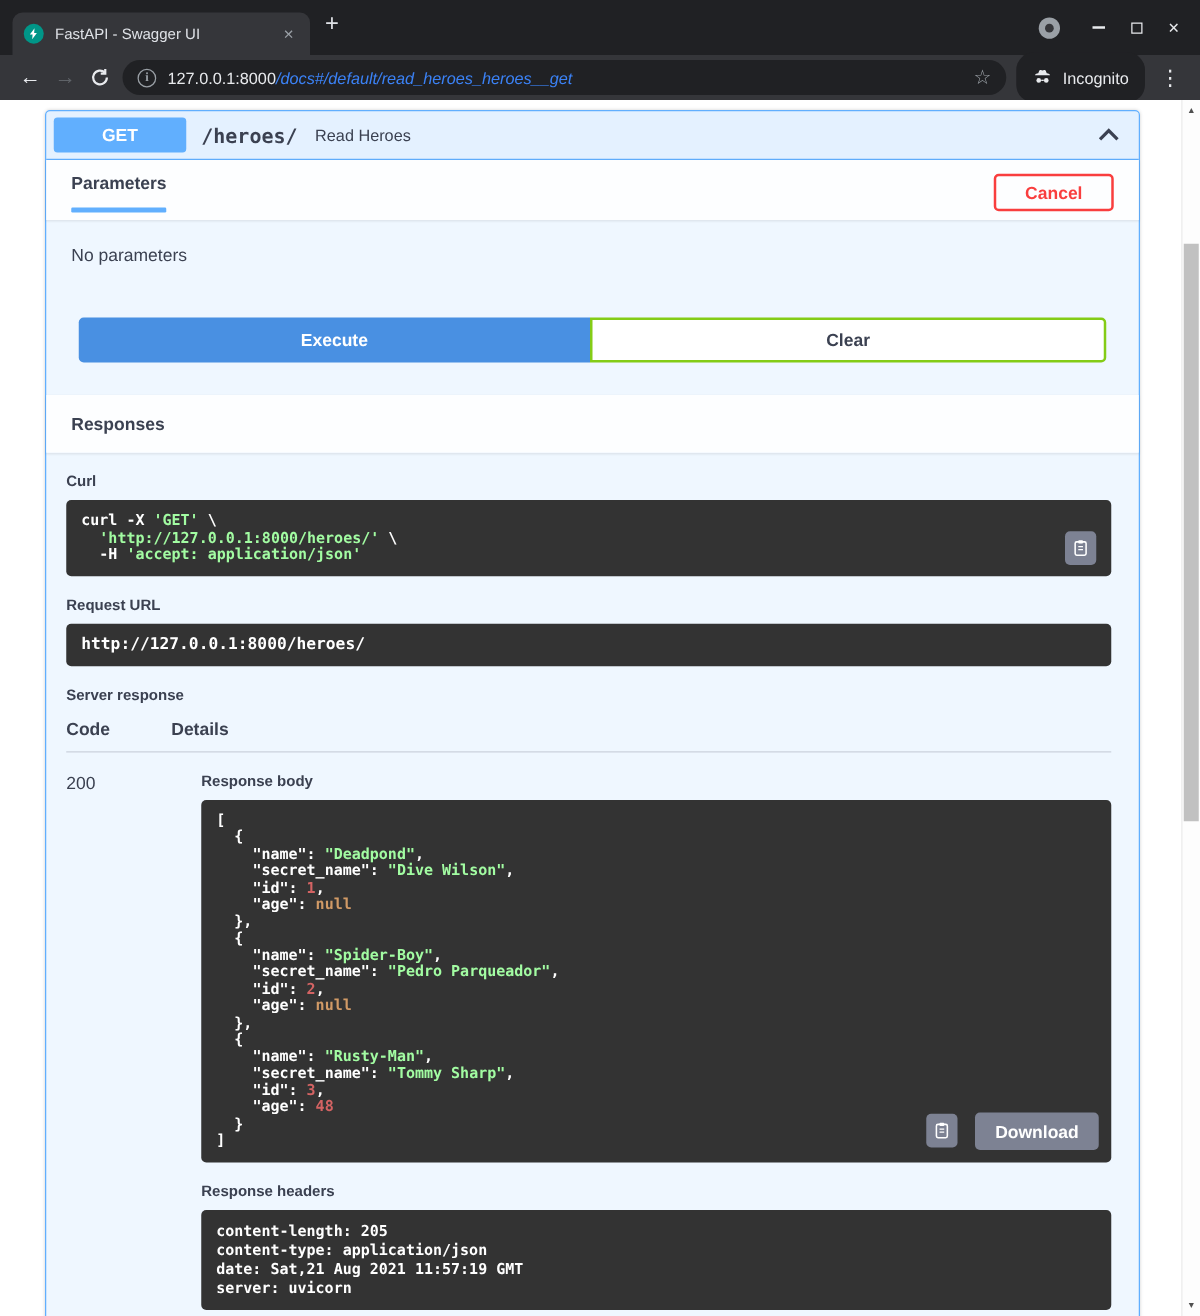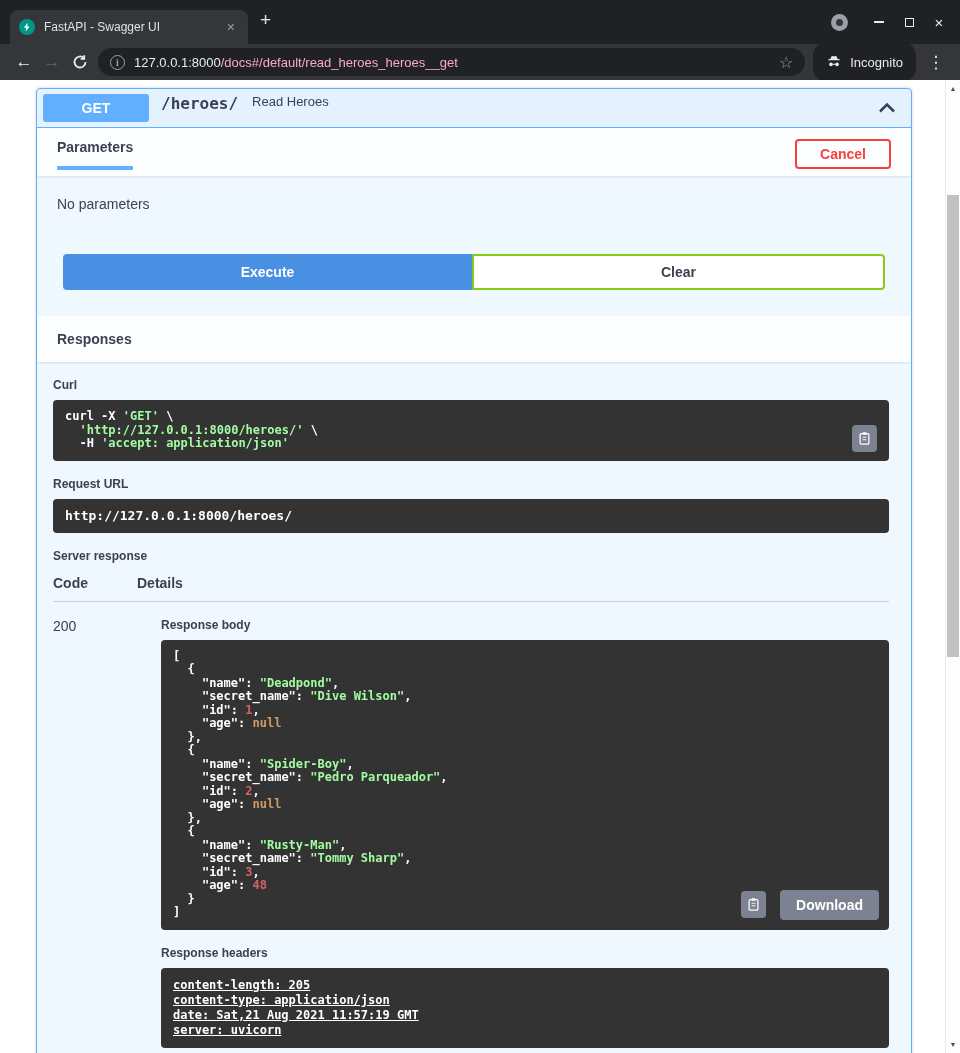--- a/index.html
+++ b/index.html
@@ -33,30 +33,30 @@
   .nav-icon{color:#e8eaed;font-size:17px;width:28px;height:28px;display:flex;align-items:center;
             justify-content:center;border-radius:50%;flex:none;cursor:default;}
   .nav-icon.disabled{color:#5f6368;}
   .urlbar{flex:1;height:28px;background:#202124;border-radius:14px;display:flex;align-items:center;
           padding:0 12px;margin:0 8px 0 4px;min-width:0;}
   .url-info{width:15px;height:15px;border:1.4px solid #9aa0a6;border-radius:50%;color:#9aa0a6;
             font-size:10px;font-weight:bold;display:flex;align-items:center;justify-content:center;
             margin-right:9px;flex:none;font-family:"Liberation Serif",serif;}
   .url-text{font-size:13px;white-space:nowrap;overflow:hidden;flex:1;}
   .url-host{color:#e8eaed;}
-  .url-path{color:#f9a8d4;}
+  .url-path{color:#3b82f6;font-style:italic;}
   .url-star{color:#9aa0a6;font-size:16px;margin-left:8px;flex:none;}
   .incognito-badge{height:40px;border-radius:14px;background:#202124;display:flex;align-items:center;
                    padding:0 13px;gap:8px;color:#e8eaed;font-size:13px;flex:none;margin-right:6px;}
 
   
   .content{flex:1;background:#fff;position:relative;padding:8px 0 0 36px;overflow:hidden;}
   .opblock{width:876px;border:1px solid var(--accent);border-radius:4px;
            background:rgba(97,175,254,.1);box-shadow:0 0 3px rgba(0,0,0,.19);}
-  .opblock-header{display:flex;padding:5px 14px 5px 6px;
+  .opblock-header{display:flex;align-items:center;padding:5px 14px 5px 6px;
                   border-bottom:1px solid var(--accent);background:rgba(97,175,254,.08);cursor:pointer;}
   .method-badge{background:var(--accent);color:#fff;font-weight:bold;font-size:14px;width:106px;
                 text-align:center;padding:6px 0;border-radius:3px;flex:none;}
   .op-path{font-family:"DejaVu Sans Mono",monospace;font-size:16px;font-weight:bold;color:var(--text);
            margin-left:12px;}
   .op-summary{font-size:13px;color:var(--text);margin-left:14px;flex:1;}
   .chevron{flex:none;display:flex;align-items:center;}
 
   .section-header{display:flex;align-items:center;justify-content:space-between;
                   background:rgba(255,255,255,.85);padding:10px 20px 6px;
@@ -78,21 +78,21 @@
   .responses-header{padding:15px 20px;}
   .responses-title{font-size:14px;font-weight:bold;color:var(--text);}
 
   .responses-body{padding:4px 22px 20px 16px;}
   .block-label{font-size:12px;font-weight:bold;color:var(--text);margin-top:16px;}
   .code-block{position:relative;background:var(--code-bg);border-radius:4px;margin-top:8px;
               padding:10px 12px;}
   .code{margin:0;font-family:"DejaVu Sans Mono",monospace;font-size:12px;line-height:13.5px;
         color:#fff;font-weight:bold;white-space:pre;overflow:hidden;}
   .url-block .code{font-size:13px;line-height:14px;}
-  .headers-block .code{line-height:15px;text-decoration:underline;}
+  .headers-block .code{line-height:15px;}
   .tok-s{color:var(--string);}
   .tok-n{color:var(--number);}
   .tok-null{color:var(--null);}
   .tok-k{color:#fff;}
 
   .copy-btn{width:25px;height:27px;background:#7d8293;border:none;border-radius:4px;
             display:flex;align-items:center;justify-content:center;padding:0;cursor:pointer;}
   .curl-block .copy-btn{position:absolute;right:12px;bottom:9px;}
   .body-actions{position:absolute;right:10px;bottom:10px;display:flex;gap:14px;align-items:center;}
   .btn-download{background:#7d8293;color:#fff;font-size:14px;font-weight:bold;border:none;

